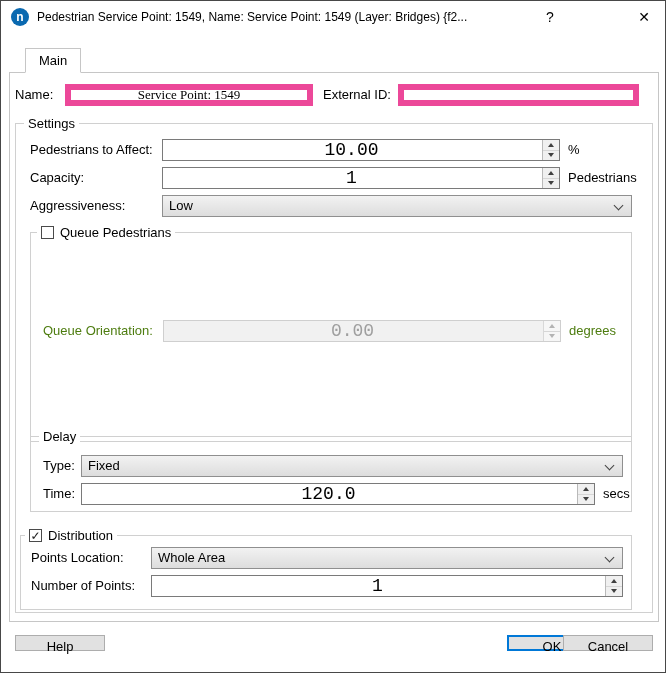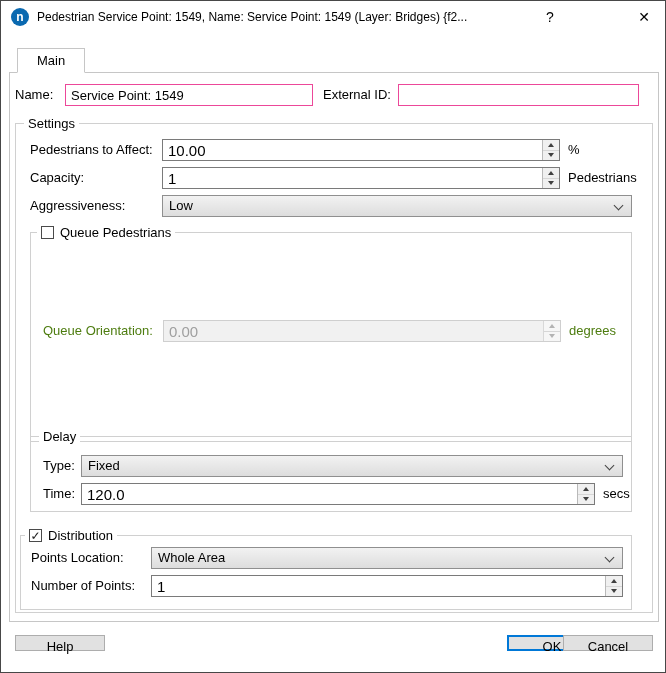--- a/index.html
+++ b/index.html
@@ -7,31 +7,31 @@
   body { font-family:"Liberation Sans", sans-serif; }
   .dialog { position:relative; width:666px; height:673px; background:#fff; border:1px solid #474747; font-size:13px; color:#000; overflow:hidden; }
 
   
   .titlebar { position:absolute; left:0; top:0; width:100%; height:32px; background:#fff; }
   .app-icon { position:absolute; left:10px; top:7px; width:18px; height:18px; border-radius:50%; background:#0a69b0; color:#fff; font-weight:bold; font-size:12px; text-align:center; line-height:18px; }
   .title-text { position:absolute; left:36px; top:0; height:32px; line-height:32px; width:498px; white-space:nowrap; overflow:hidden; font-size:12px; color:#000; }
   .tb-btn { position:absolute; top:0; height:32px; width:30px; text-align:center; line-height:32px; font-size:14px; color:#000; cursor:default; background:#fff; border:none; font-family:inherit; }
 
   
-  .tab { position:absolute; left:16px; top:47px; height:25px; padding:0 19px; line-height:23px; background:#fff; border:1px solid #c6c6c6; border-bottom:1px solid #fff; z-index:2; font-size:13px; }
+  .tab { position:absolute; left:24px; top:47px; height:25px; padding:0 13px; line-height:23px; background:#fff; border:1px solid #c6c6c6; border-bottom:1px solid #fff; z-index:2; font-size:13px; }
   .pane { position:absolute; left:8px; top:71px; width:650px; height:550px; border:1px solid #c6c6c6; background:#fff; z-index:1; }
 
   .lbl { position:absolute; height:22px; line-height:22px; font-size:13px; white-space:nowrap; color:#000; z-index:3; }
   .lbl.disabled { color:#4d7c0f; }
 
-  input.txt { position:absolute; height:22px; border:1px solid #ec4899; background:#fff; font-family:Liberation Sans, sans-serif; font-size:13px; padding:0 5px; outline:none; z-index:3; }
+  input.txt { position:absolute; height:22px; border:6px solid #ec4899; background:#fff; font-family:Liberation Serif, serif; font-size:13px; padding:0 5px; outline:none; z-index:3;text-align:center; }
 
   
   .spinbox { position:absolute; height:22px; z-index:3; }
-  .spinbox input { width:100%; height:22px; border:1px solid #7a7a7a; background:#fff; font-family:Liberation Sans, sans-serif; font-size:15px; padding:0 24px 0 5px; outline:none; }
+  .spinbox input { width:100%; height:22px; border:1px solid #7a7a7a; background:#fff; font-family:Liberation Mono, monospace; font-size:18px; padding:0 24px 0 5px; outline:none;text-align:center; }
   .spin-btns { position:absolute; right:1px; top:1px; width:17px; height:20px; display:flex; flex-direction:column; border-left:1px solid #b9b9b9; }
   .spin-btn { flex:1; background:#f0f0f0; display:flex; align-items:center; justify-content:center; }
   .spin-btn.up { border-bottom:1px solid #d6d6d6; }
   .tri-up { width:0; height:0; border-left:3.5px solid transparent; border-right:3.5px solid transparent; border-bottom:4px solid #404040; }
   .tri-down { width:0; height:0; border-left:3.5px solid transparent; border-right:3.5px solid transparent; border-top:4px solid #404040; }
   .spinbox.disabled input { background:#f1f1f1; border-color:#cfcfcf; color:#9f9f9f; }
   .spinbox.disabled .spin-btn { background:#f6f6f6; }
   .spinbox.disabled .spin-btns { border-left-color:#d8d8d8; }
   .spinbox.disabled .tri-up { border-bottom-color:#b3b3b3; }
   .spinbox.disabled .tri-down { border-top-color:#b3b3b3; }

